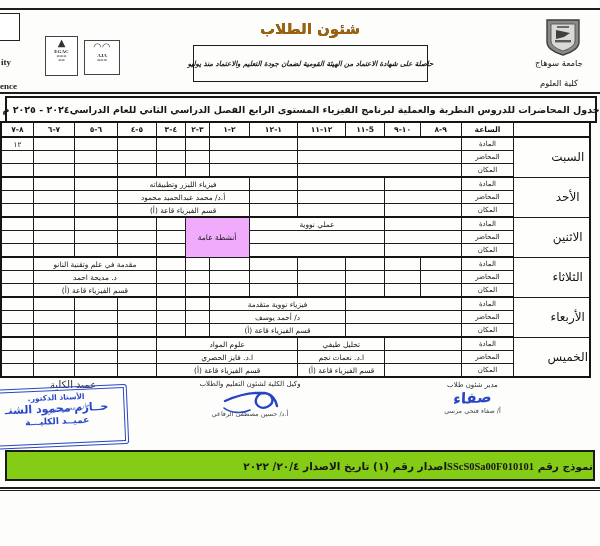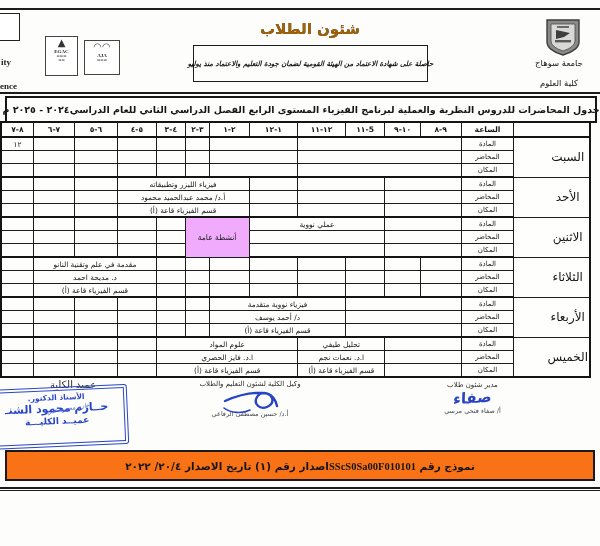--- a/index.html
+++ b/index.html
@@ -55,21 +55,21 @@
   #dean-stamp{position:absolute;left:-14px;top:387px;width:134px;height:50px;
     border:4px double #2946c8;border-radius:3px;transform:rotate(-2.5deg);
     color:#2946c8;text-align:center;padding-top:2px;background:rgba(255,255,255,.1);}
   #dean-stamp .l1{font-size:7.5px;font-weight:bold;}
   #dean-stamp .l2{font-size:11px;font-weight:bold;white-space:nowrap;}
   #dean-stamp .l3{font-size:9px;font-weight:bold;border-top:1px solid rgba(41,70,200,.0);}
   #dean-stamp .overlay{position:absolute;top:14px;right:34px;font-size:6px;color:#3c5ad6;
     transform:rotate(-7deg);font-style:italic;opacity:.9;white-space:nowrap;}
   
   #footer-box{position:absolute;left:5px;top:450px;width:586px;height:27px;border:2.2px solid #1a1a1a;
-    display:flex;align-items:center;justify-content:center;background:#f97316;}
+    display:flex;align-items:center;background:#84cc16;}
   #footer-box .txt{font-size:10.5px;font-weight:bold;white-space:nowrap;}
   #footer-box .code{font-family:"Liberation Serif",serif;font-weight:bold;direction:ltr;unicode-bidi:embed;}
 </style>
 </head>
 <body>
 
 <div class="hline" style="top:8px;height:2px;"></div>
 
 <div id="corner-box"></div>
 

